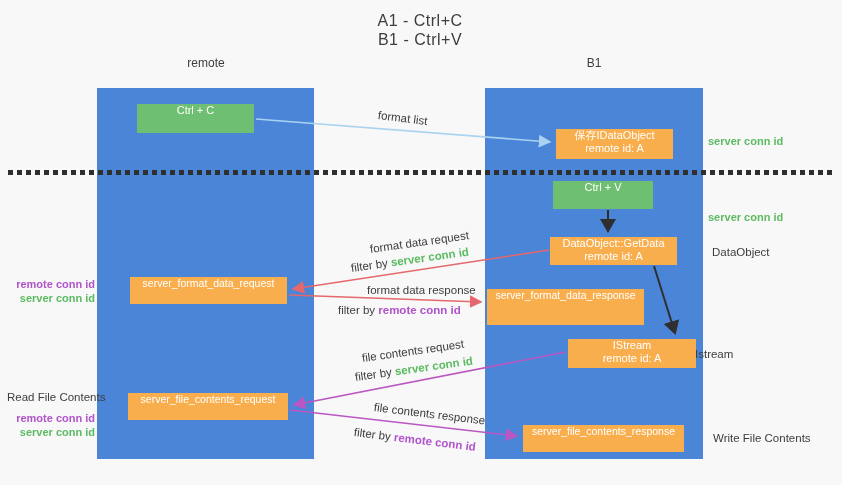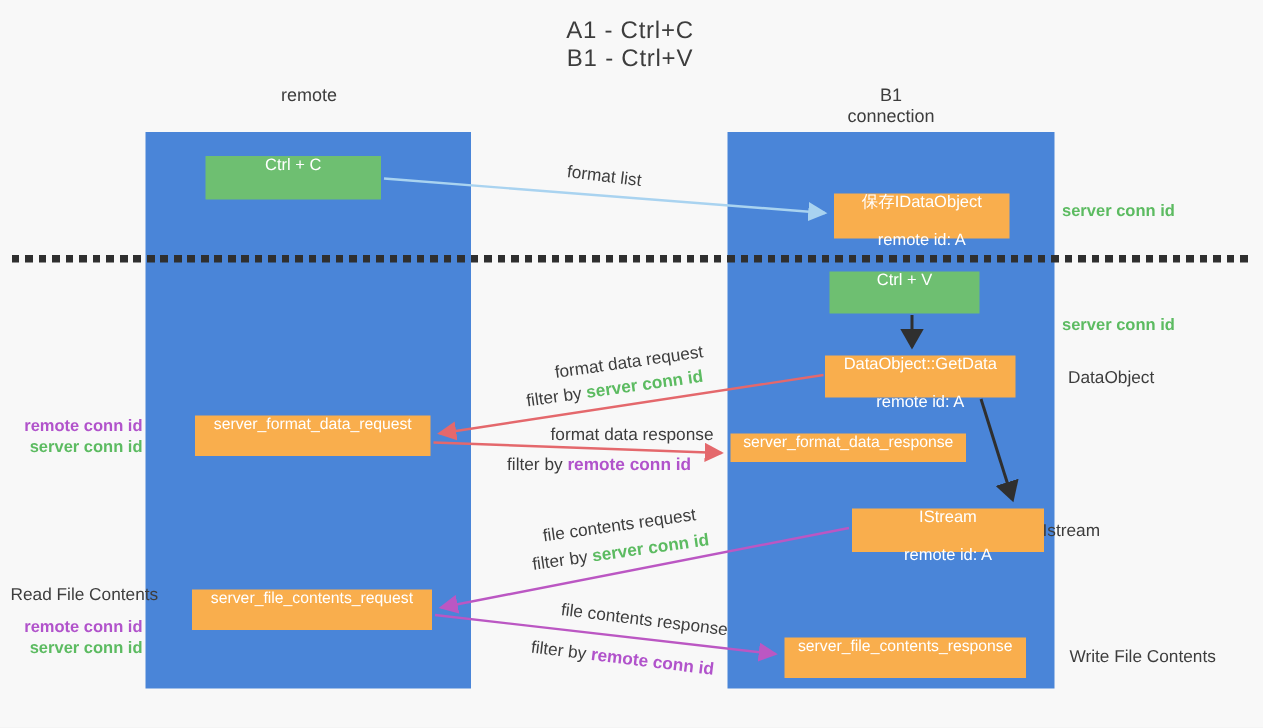--- a/index.html
+++ b/index.html
@@ -25,21 +25,21 @@
   .a-lb{stroke:var(--arrow-lightblue);stroke-width:1.6px;}
   .a-red{stroke:var(--arrow-red);stroke-width:1.6px;}
   .a-pur{stroke:var(--arrow-purple);stroke-width:1.6px;}
   .a-blk{stroke:var(--arrow-black);stroke-width:2px;}
   .m-lb{fill:var(--arrow-lightblue);} .m-red{fill:var(--arrow-red);}
   .m-pur{fill:var(--arrow-purple);} .m-blk{fill:var(--arrow-black);}
 
   .box{position:absolute;z-index:5;display:flex;flex-direction:column;align-items:center;
        justify-content:flex-start;color:var(--box-text);text-align:center;white-space:nowrap;}
   .box.green{background:var(--box-green);font-size:11px;}
-  .box.orange{background:var(--box-orange);font-size:10.5px;gap:12px;}
+  .box.orange{background:var(--box-orange);font-size:10.5px;}
   .box .l{line-height:13px;font-size:11px;}
 
   .albl{position:absolute;z-index:6;font-size:11.5px;color:var(--text-dark);white-space:nowrap;}
   .rot-ccw{transform:rotate(-8deg);transform-origin:left center;}
   .rot-cw{transform:rotate(7deg);transform-origin:left center;}
   .kw-green{color:var(--green-label);font-weight:bold;}
   .kw-purple{color:var(--purple-label);font-weight:bold;}
 
   .ann{position:absolute;z-index:6;font-size:11.5px;color:var(--text-dark);white-space:nowrap;}
   .ann.green{color:var(--green-label);font-weight:bold;font-size:11px;}
@@ -55,21 +55,20 @@
   <div class="title">
     <div>A1 - Ctrl+C</div>
     <div>B1 - Ctrl+V</div>
   </div>
 
   <div class="ll-header" style="left:146px;top:56px;width:120px;">
     <div>remote</div>
   </div>
   <div class="ll-header" style="left:534px;top:56px;width:120px;">
     <div>B1</div>
-    <div>connection</div>
   </div>
 
   <div class="lifeline" style="left:97px;top:88px;width:217px;height:371px;"></div>
   <div class="lifeline" style="left:485px;top:88px;width:218px;height:371px;"></div>
 
   <div class="sep"></div>
 
   <svg class="arrows" width="842" height="485">
     <defs>
       <marker id="mlb" class="m-lb" markerWidth="9" markerHeight="8" refX="7" refY="4" orient="auto">
@@ -109,21 +108,21 @@
 
   <div class="box orange" style="left:550px;top:237px;width:127px;height:28px;">
     <span class="l">DataObject::GetData</span>
     <span class="l">remote id: A</span>
   </div>
 
   <div class="box orange" style="left:130px;top:277px;width:157px;height:27px;">
     <span>server_format_data_request</span>
   </div>
 
-  <div class="box orange" style="left:487px;top:289px;width:157px;height:19px;">
+  <div class="box orange" style="left:487px;top:289px;width:157px;height:36px;">
     <span>server_format_data_response</span>
   </div>
 
   <div class="box orange" style="left:568px;top:339px;width:128px;height:29px;">
     <span class="l">IStream</span>
     <span class="l">remote id: A</span>
   </div>
 
   <div class="box orange" style="left:128px;top:393px;width:160px;height:27px;">
     <span>server_file_contents_request</span>

